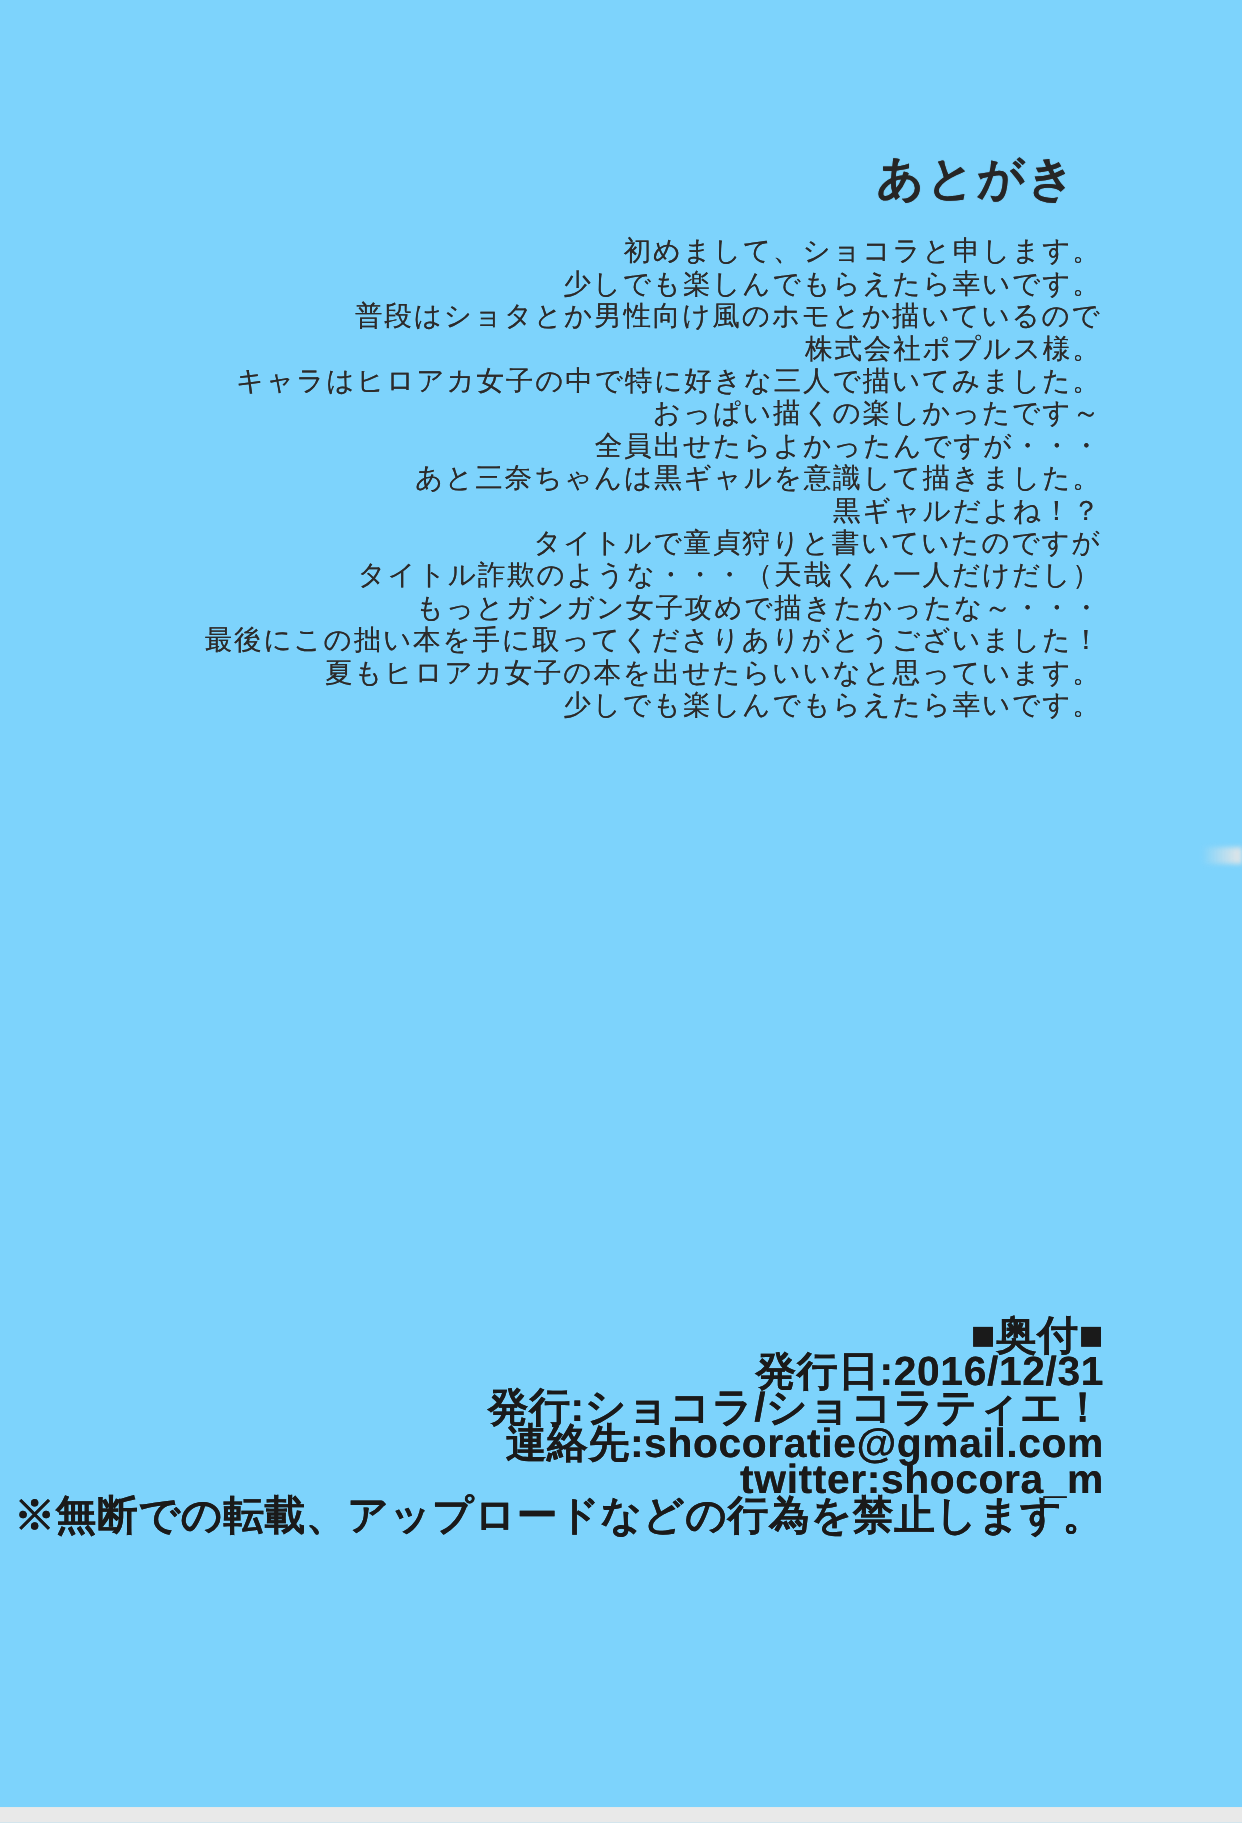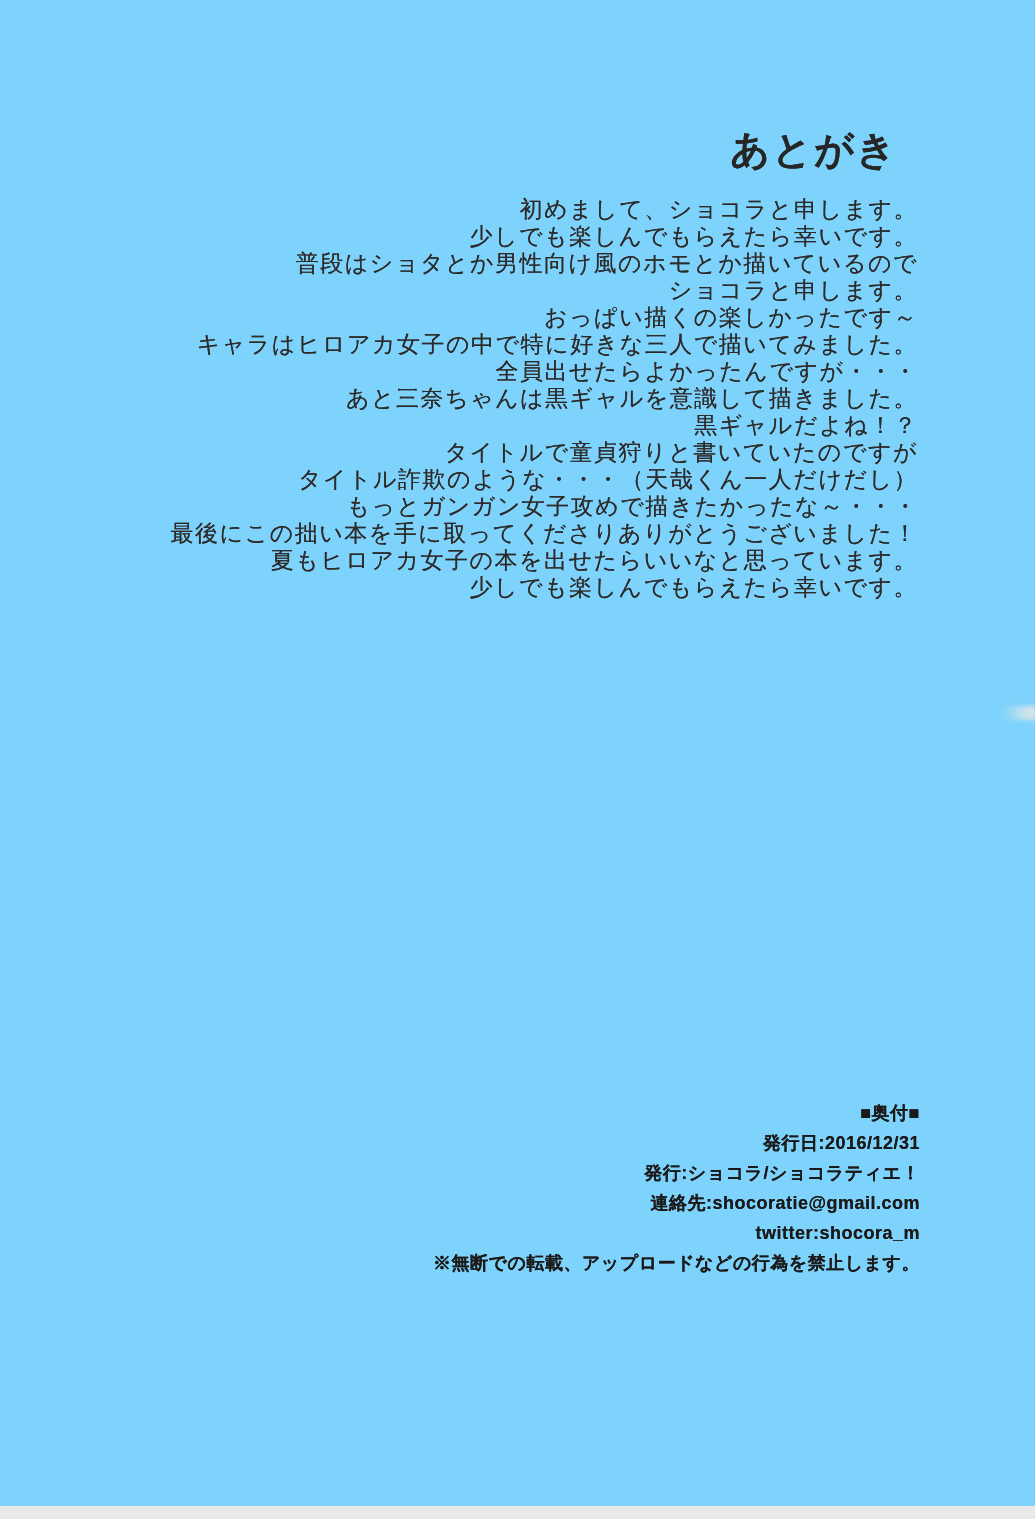--- a/index.html
+++ b/index.html
@@ -41,21 +41,21 @@
     letter-spacing: 1.5px;
     text-shadow: 0 0 0.5px #4a4a4a;
     white-space: nowrap;
   }
   .colophon {
     position: absolute;
     top: 1098px;
     right: 115px;
     text-align: right;
     color: #1a1a1a;
-    font-size: 18px;
+    font-size: 34px;
     line-height: 30px;
     font-weight: 600;
     letter-spacing: 0.5px;
     text-shadow: 0 0 0.4px #2a2a2a;
     white-space: nowrap;
   }
   .line {
     white-space: nowrap;
   }
   .scan-artifact {
@@ -73,23 +73,23 @@
 <body>
 
 <div class="page">
 
   <h1 class="title">あとがき</h1>
 
   <div class="afterword">
     <div class="line">初めまして、ショコラと申します。</div>
     <div class="line">少しでも楽しんでもらえたら幸いです。</div>
     <div class="line">普段はショタとか男性向け風のホモとか描いているので</div>
-    <div class="line">ショコラと申します。</div>
+    <div class="line">株式会社ポプルス様。</div>
+    <div class="line">キャラはヒロアカ女子の中で特に好きな三人で描いてみました。</div>
     <div class="line">おっぱい描くの楽しかったです～</div>
-    <div class="line">キャラはヒロアカ女子の中で特に好きな三人で描いてみました。</div>
     <div class="line">全員出せたらよかったんですが・・・</div>
     <div class="line">あと三奈ちゃんは黒ギャルを意識して描きました。</div>
     <div class="line">黒ギャルだよね！？</div>
     <div class="line">タイトルで童貞狩りと書いていたのですが</div>
     <div class="line">タイトル詐欺のような・・・（天哉くん一人だけだし）</div>
     <div class="line">もっとガンガン女子攻めで描きたかったな～・・・</div>
     <div class="line">最後にこの拙い本を手に取ってくださりありがとうございました！</div>
     <div class="line">夏もヒロアカ女子の本を出せたらいいなと思っています。</div>
     <div class="line">少しでも楽しんでもらえたら幸いです。</div>
   </div>

